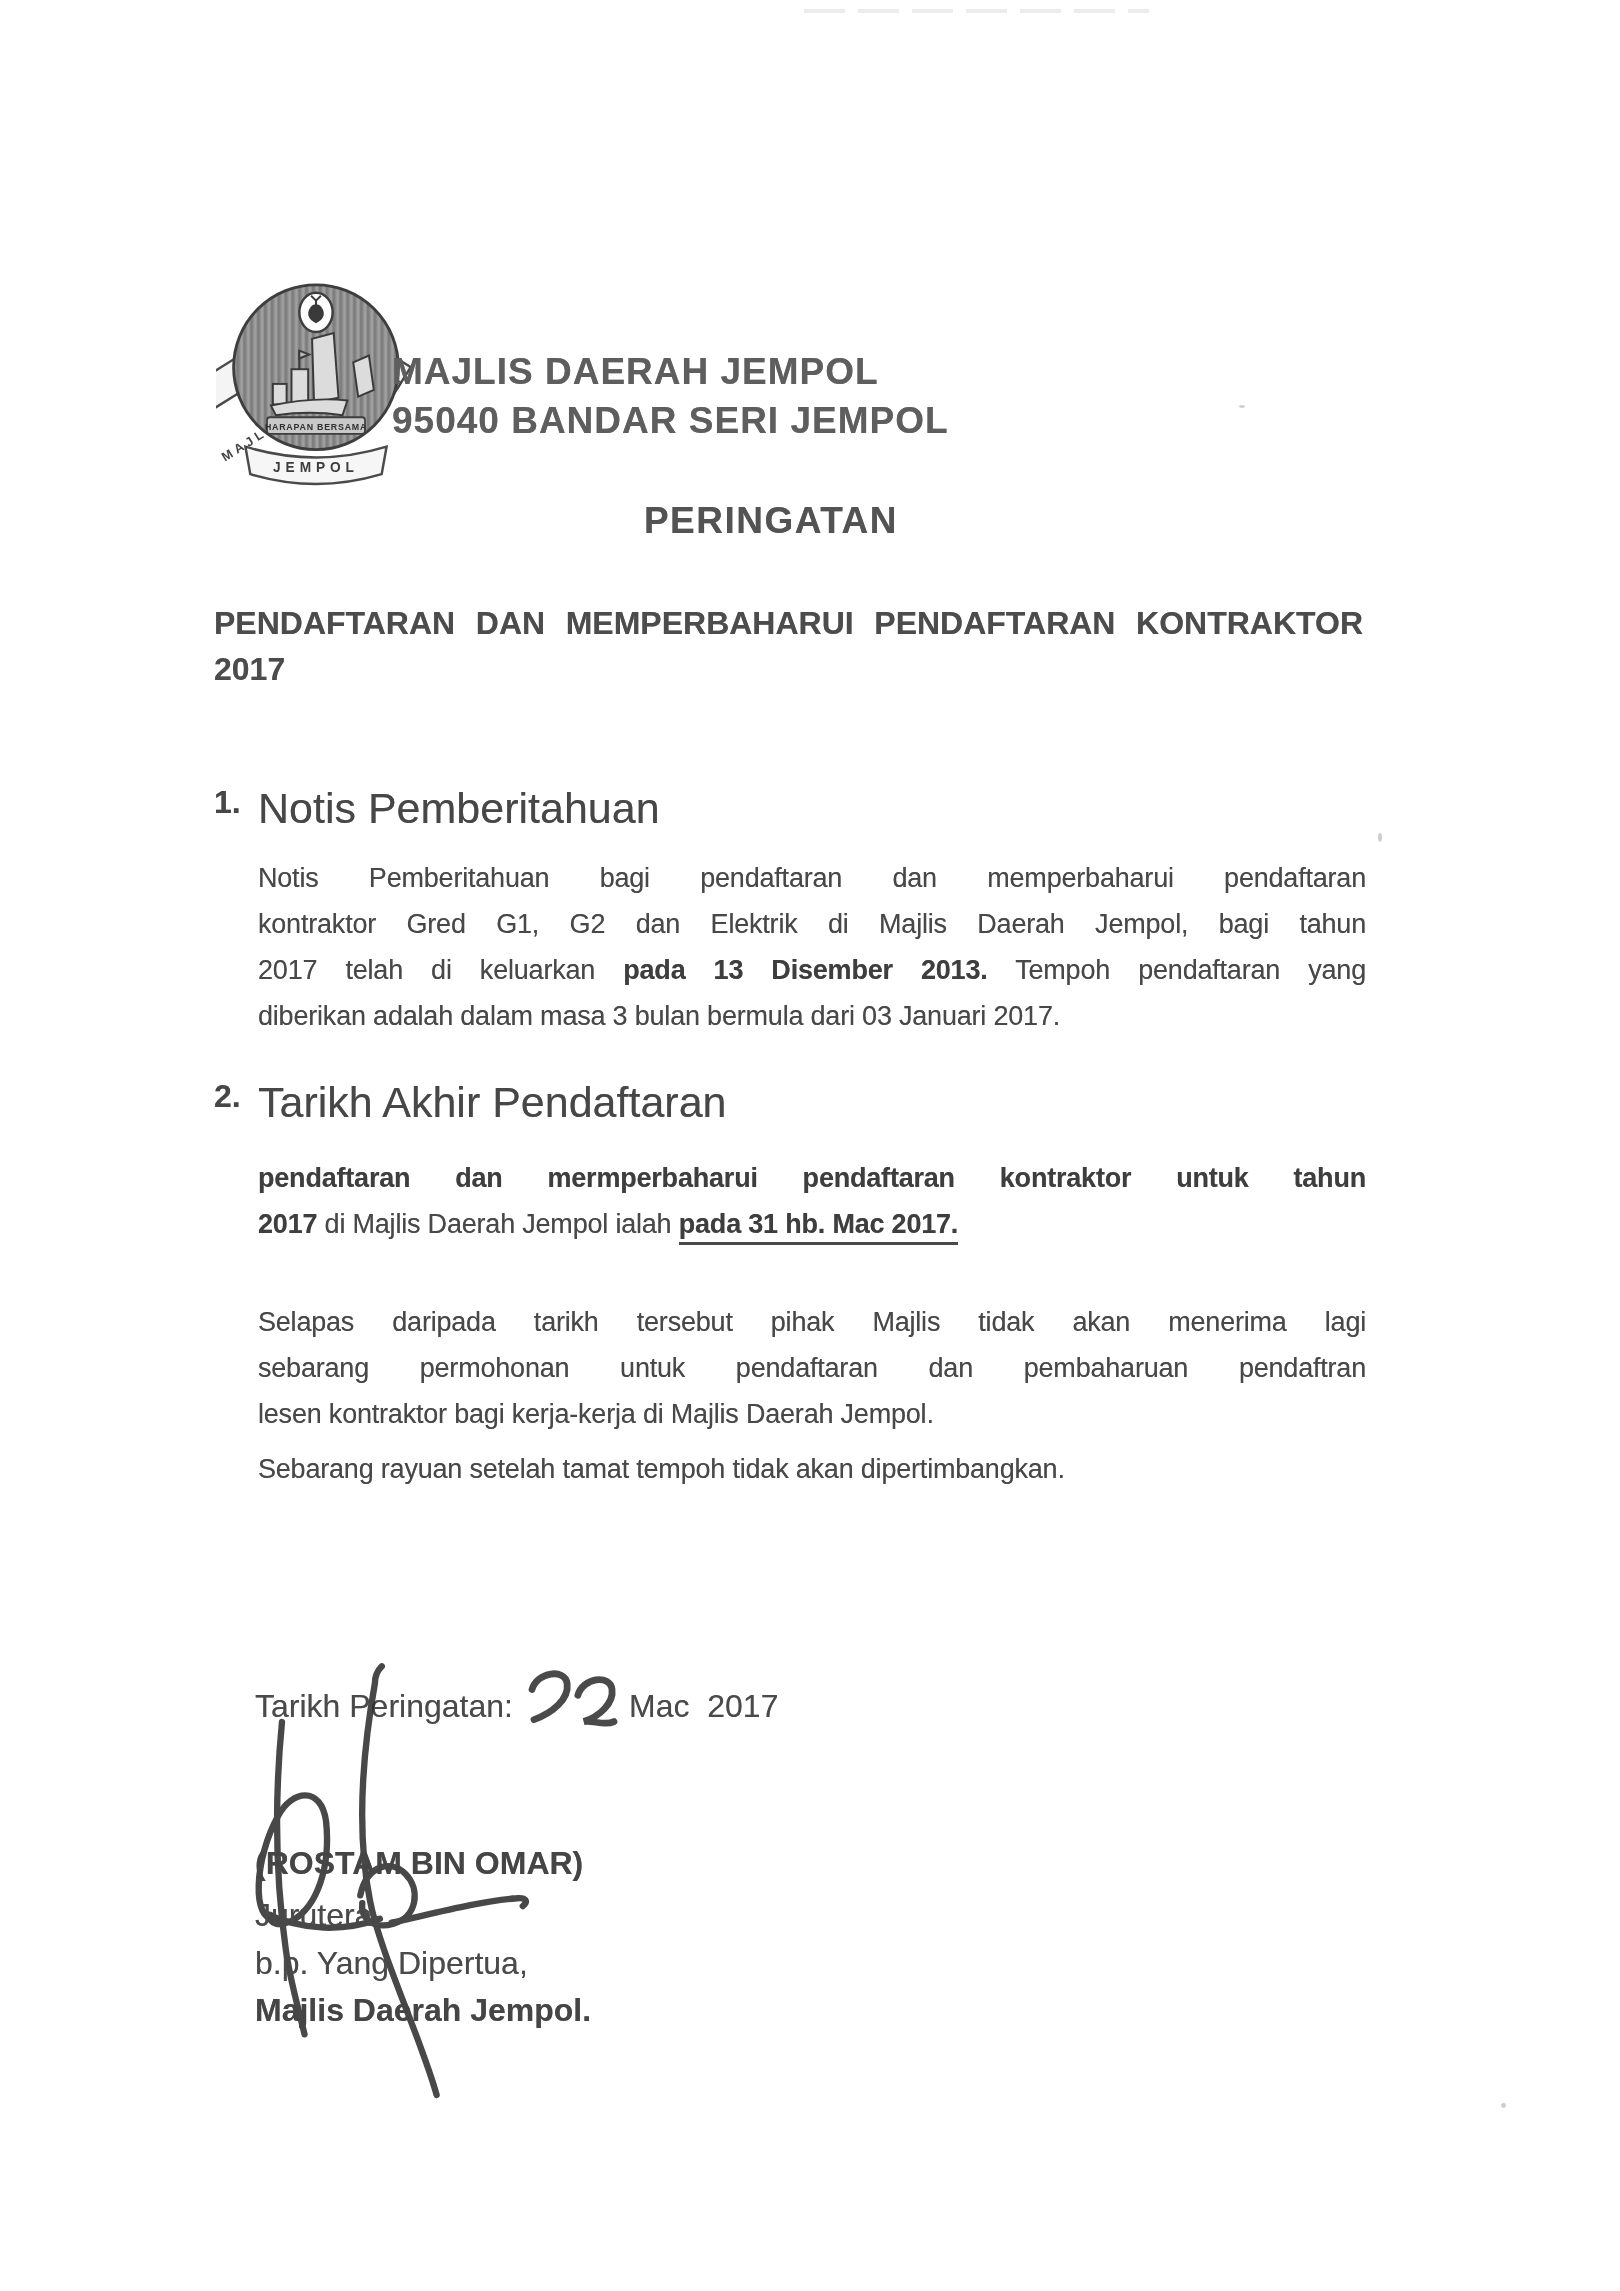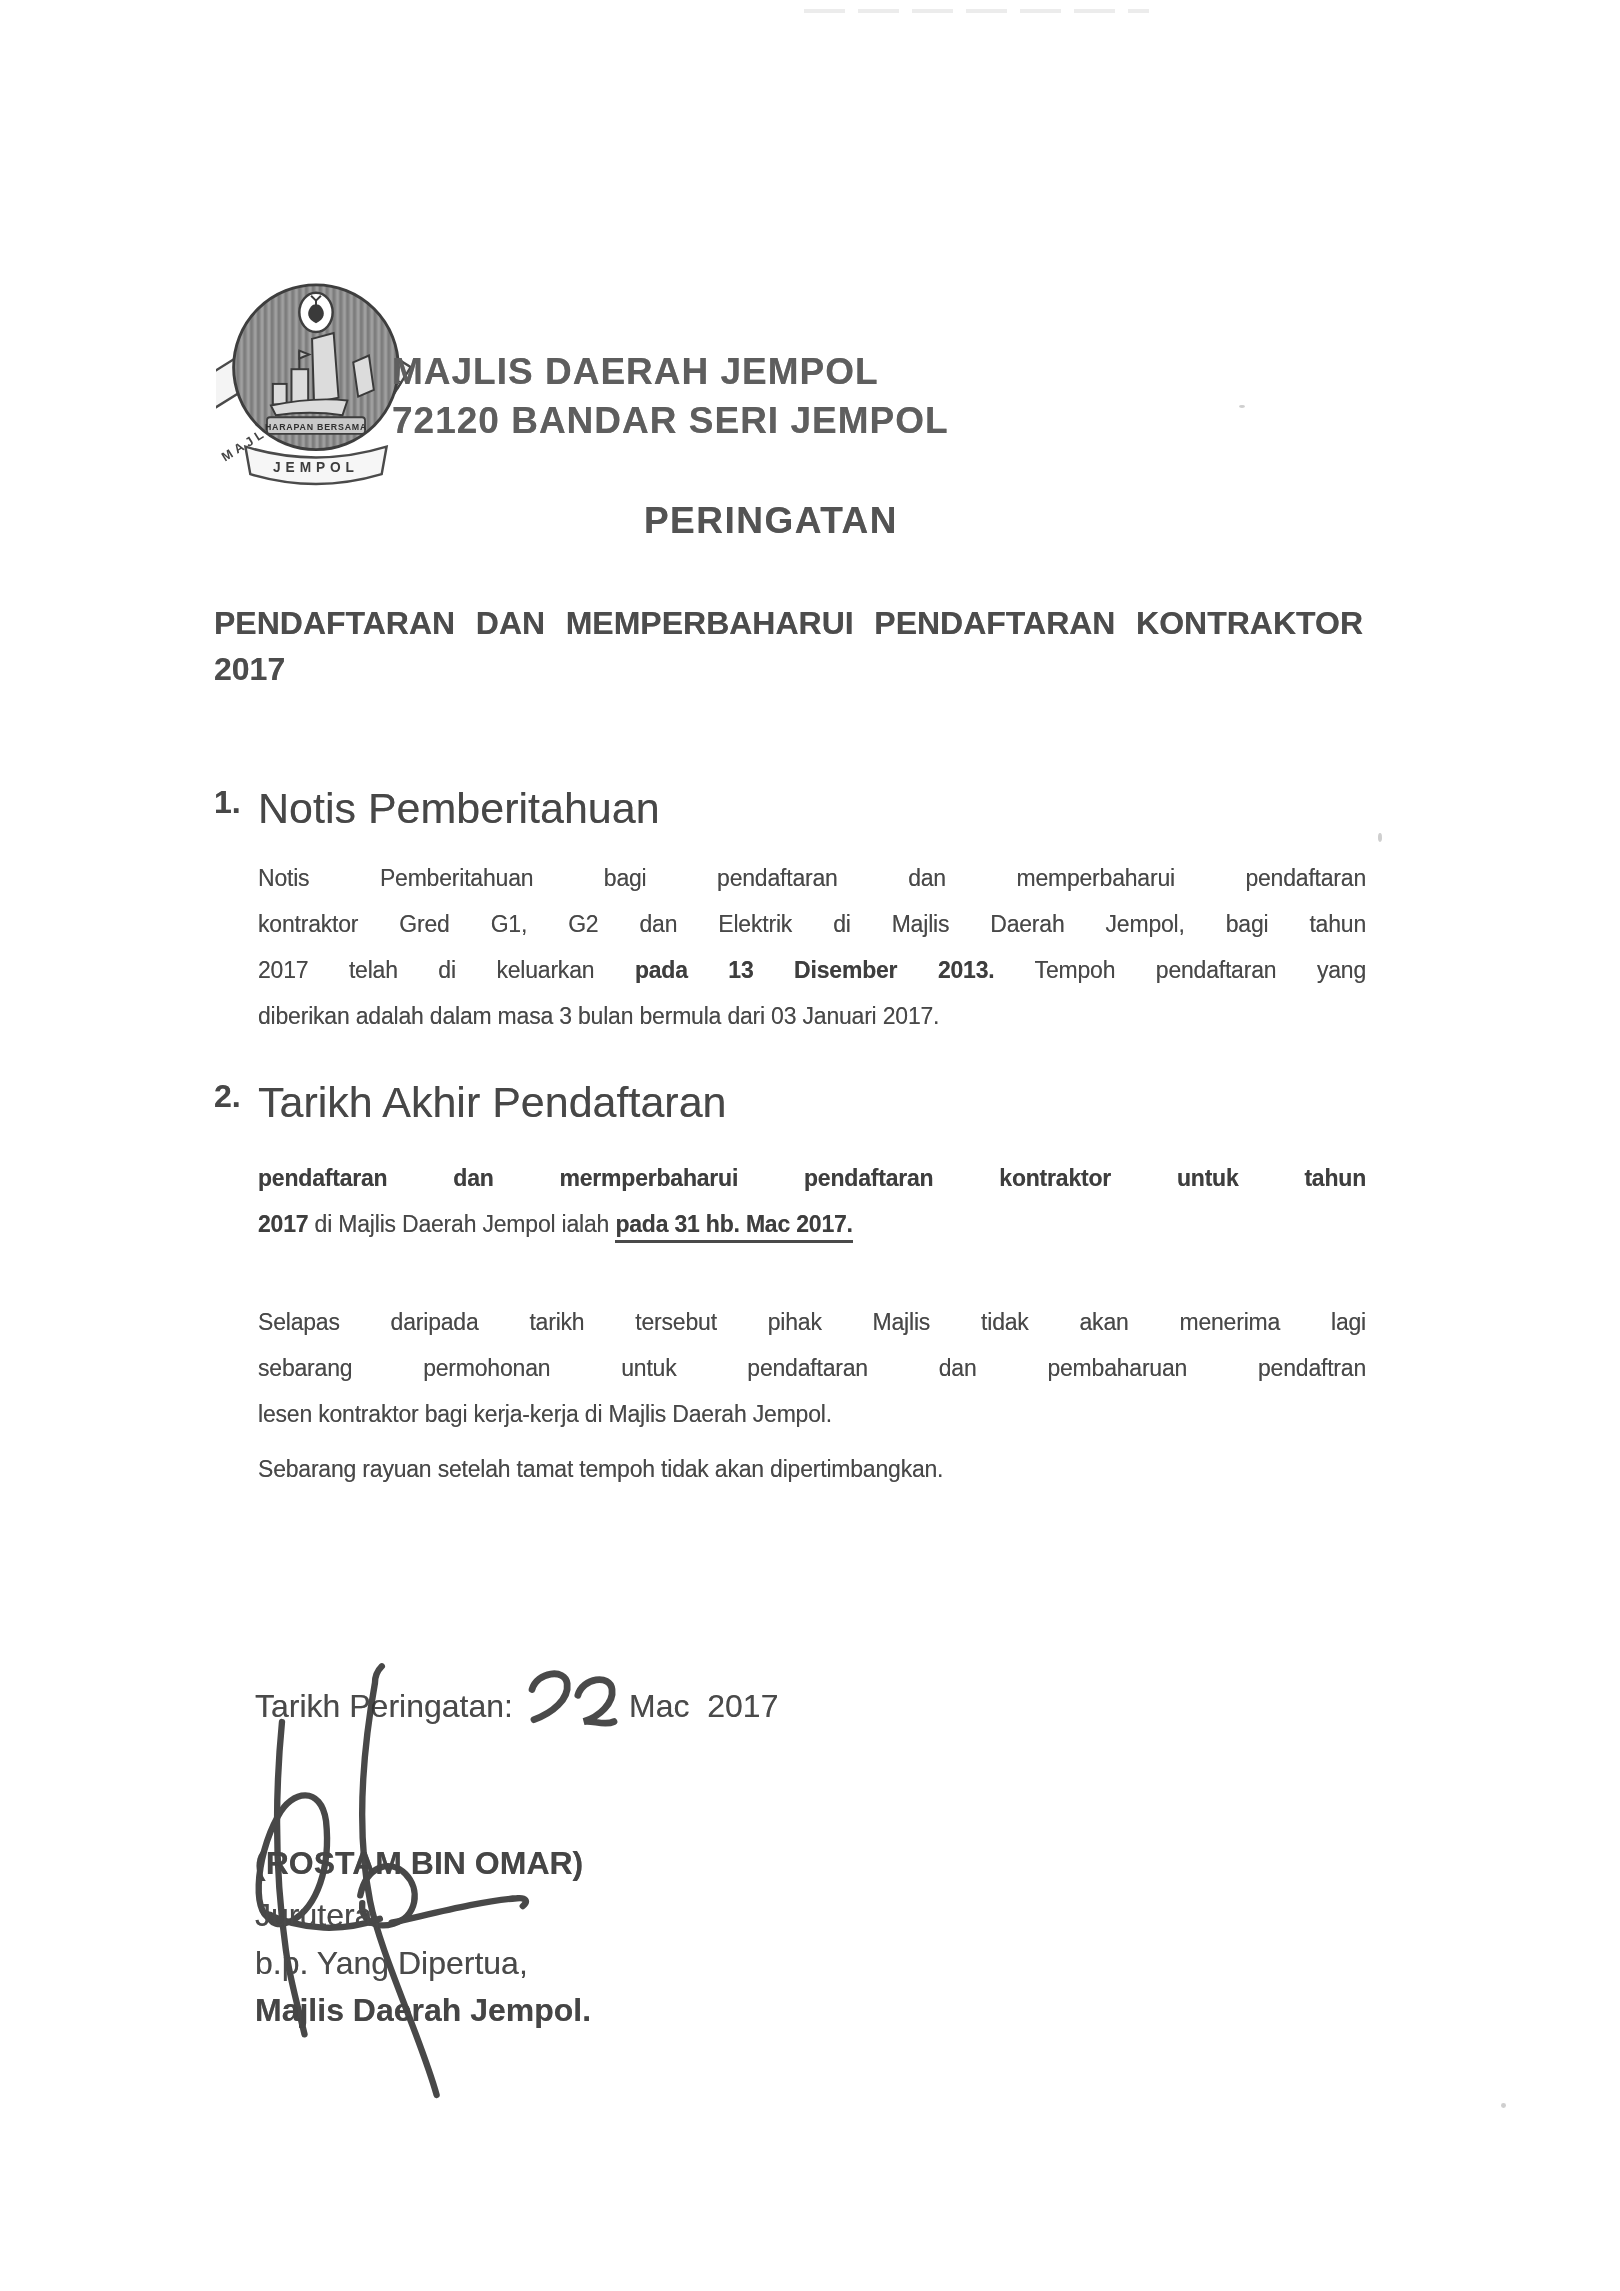--- a/index.html
+++ b/index.html
@@ -15,21 +15,21 @@
     font-size:37px; font-weight:bold; line-height:49px; letter-spacing:1px; color:#5e5e5e;}
   .doc-heading{left:281px; top:500px; width:980px; text-align:center;
     font-size:37px; font-weight:bold; letter-spacing:1.5px; color:#535353;}
   
   .subject{left:214px; top:600px; width:1149px; font-size:32px; font-weight:bold; color:#4c4c4c;}
   
   .ln{height:46px; line-height:46px; text-align:justify; text-align-last:justify; overflow:hidden; white-space:normal;}
   .ln.last{text-align:center; text-align-last:left;}
   .sec-num{font-size:32px; font-weight:bold; color:#474747;}
   .sec-head{font-size:43px; font-weight:normal; color:#474747;}
-  .para{font-size:23px; color:#484848; width:1108px; letter-spacing:-0.2px;}
+  .para{font-size:27px; color:#484848; width:1108px; letter-spacing:-0.2px;}
   .bd{font-weight:bold; color:#3e3e3e;}
   .ul{border-bottom:3.9px solid #4a4a4a; padding-bottom:2.9px;}
   
   .foot{font-size:32px; color:#4a4a4a;}
   .pre{white-space:pre;}
   .hidden-val{position:absolute; opacity:0; font-size:29px; pointer-events:none;}
   .speck{position:absolute; background:#cfcfcf; border-radius:50%;}
   .scanline{left:804px; top:8.8px; width:345px; height:3.9px;
     background:repeating-linear-gradient(90deg,#ececec 0 41px, #ffffff 41px 54px);}
   svg text{font-family:"Liberation Sans", sans-serif;}
@@ -89,21 +89,21 @@
     </g>
 
     <g>
       <path d="M 30 178 Q 102 200 174 178 L 169 206 Q 102 226 35 206 Z" fill="#f6f6f6" stroke="#4a4a4a" stroke-width="2.5"></path>
       <text x="102" y="204" font-size="14" font-weight="bold" fill="#3d3d3d" text-anchor="middle" letter-spacing="5">JEMPOL</text>
     </g>
   </svg>
 
   <div class="abs org-block tx">
     <div>MAJLIS DAERAH JEMPOL</div>
-    <div>72120 BANDAR SERI JEMPOL</div>
+    <div>95040 BANDAR SERI JEMPOL</div>
   </div>
 
   <div class="abs doc-heading tx">PERINGATAN</div>
 
   <div class="abs subject tx">
     <div class="ln">PENDAFTARAN DAN MEMPERBAHARUI PENDAFTARAN KONTRAKTOR</div>
     <div class="ln last">2017</div>
   </div>
 
   <div class="abs sec-num tx" style="left:214px; top:784px;">1.</div>

